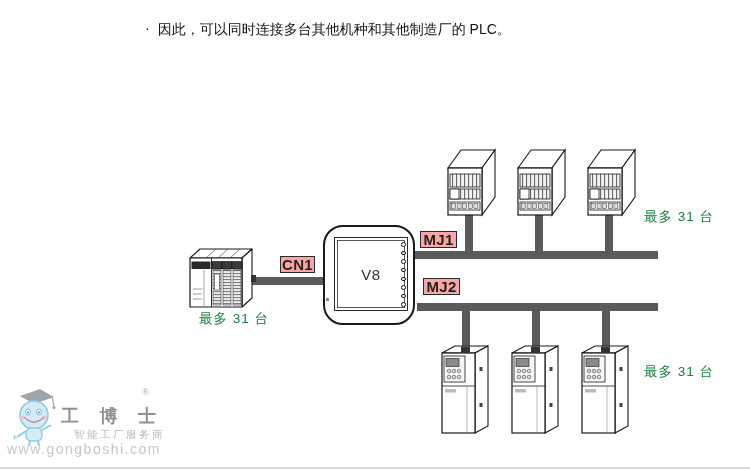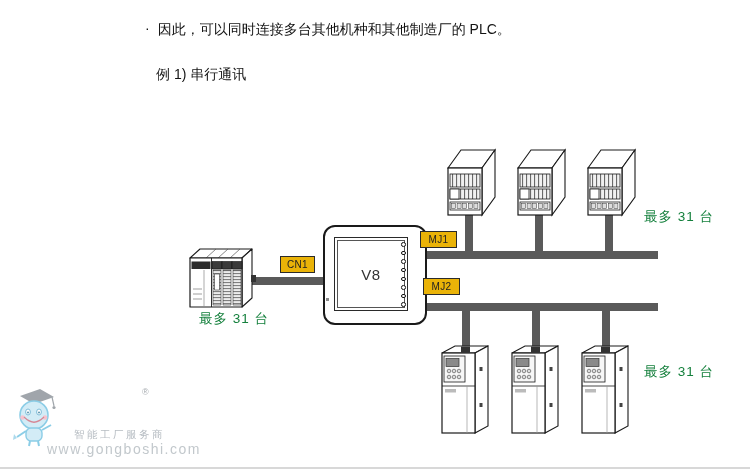--- a/index.html
+++ b/index.html
@@ -3,30 +3,30 @@
 <meta charset="utf-8">
 <style>
   html,body{margin:0;padding:0;background:#ffffff;}
   .stage{
     position:relative;width:750px;height:470px;background:#fff;overflow:hidden;
     font-family:"Liberation Sans","DejaVu Sans",sans-serif;color:#111;
   }
   .txt{position:absolute;white-space:nowrap;font-size:14px;color:#131313;}
   .bullet{display:inline-block;margin-right:8px;transform:translateY(-1px);}
   .portbox{
-    position:absolute;background:#eab308;border:1.4px solid #2a2a2a;
+    position:absolute;background:#fca5a5;border:1.4px solid #2a2a2a;
     display:flex;align-items:center;justify-content:center;
-    font-size:10px;font-weight:normal;color:#222;letter-spacing:.3px;
+    font-size:15px;font-weight:bold;color:#222;letter-spacing:.3px;
   }
   .countlabel{position:absolute;white-space:nowrap;font-size:13.5px;color:#15803d;letter-spacing:1px;}
   svg{position:absolute;left:0;top:0;}
   
   .v8{
-    position:absolute;left:323px;top:225px;width:104px;height:100px;
-    background:#fff;border:2.4px solid #1a1a1a;border-radius:12px;box-sizing:border-box;
+    position:absolute;left:323px;top:225px;width:92px;height:100px;
+    background:#fff;border:2.4px solid #1a1a1a;border-radius:20px;box-sizing:border-box;
   }
   .v8-screen{
     position:absolute;left:9px;top:10px;width:74px;height:74px;
     border:1.2px solid #2a2a2a;box-sizing:border-box;
     display:flex;align-items:center;justify-content:center;
   }
   .v8-screen-inner{
     position:absolute;left:2px;top:2px;right:2px;bottom:2px;
     border:1px solid #555;
   }
@@ -40,32 +40,31 @@
     background:#fff;border:1.3px solid #111;box-sizing:border-box;
   }
   .v8-notch{position:absolute;left:1px;top:71px;width:2.5px;height:3px;background:#8a8a8a;}
   
   .wm-brand{
     position:absolute;left:61px;top:404px;font-family:"Liberation Serif","DejaVu Serif",serif;
     font-size:18px;font-weight:bold;letter-spacing:8px;color:#8d9298;white-space:nowrap;
   }
   .wm-reg{position:absolute;left:142px;top:387px;font-size:9px;color:#a8adb2;}
   .wm-tagline{position:absolute;left:74px;top:428px;font-size:10.5px;letter-spacing:2.5px;color:#b6bcc2;white-space:nowrap;}
-  .wm-url{position:absolute;left:7px;top:441px;font-size:14px;letter-spacing:1.5px;color:#c2c8cc;white-space:nowrap;margin-left:40px;}
+  .wm-url{position:absolute;left:7px;top:441px;font-size:14px;letter-spacing:1.5px;color:#c2c8cc;white-space:nowrap;}
   .bottom-line{position:absolute;left:0;top:467px;width:750px;height:2px;background:#d8d8d8;}
 </style>
 </head>
 <body>
 
 <div class="stage">
 
   <div class="txt" style="left:145px;top:21px;">
     <span class="bullet">·</span><span>因此，可以同时连接多台其他机种和其他制造厂的 PLC。</span>
   </div>
-  <div class="txt" style="left:156px;top:66px;">例 1) 串行通讯</div>
 
   <svg width="750" height="470" viewBox="0 0 750 470">
     <defs>
       <pattern id="vslat" width="4" height="6" patternUnits="userSpaceOnUse">
         <rect width="4" height="6" fill="#f1f1f1"></rect>
         <line x1="0.6" y1="0" x2="0.6" y2="6" stroke="#4a4a4a" stroke-width="0.9"></line>
       </pattern>
       <pattern id="hladder" width="8" height="3" patternUnits="userSpaceOnUse">
         <rect width="8" height="3" fill="#ececec"></rect>
         <line x1="0" y1="0.6" x2="8" y2="0.6" stroke="#555" stroke-width="0.8"></line>
@@ -252,18 +251,19 @@
   </div>
 
   <div class="portbox" style="left:280px;top:256px;width:33px;height:15px;">CN1</div>
   <div class="portbox" style="left:420px;top:231px;width:35px;height:15px;">MJ1</div>
   <div class="portbox" style="left:423px;top:278px;width:35px;height:15px;">MJ2</div>
 
   <div class="countlabel" style="left:199px;top:310px;">最多 31 台</div>
   <div class="countlabel" style="left:644px;top:208px;">最多 31 台</div>
   <div class="countlabel" style="left:644px;top:363px;">最多 31 台</div>
 
+  <div class="wm-brand">工 博 士</div>
   <div class="wm-reg">®</div>
   <div class="wm-tagline">智能工厂服务商</div>
   <div class="wm-url">www.gongboshi.com</div>
 
   <div class="bottom-line"></div>
 </div>
 
 </body></html>

